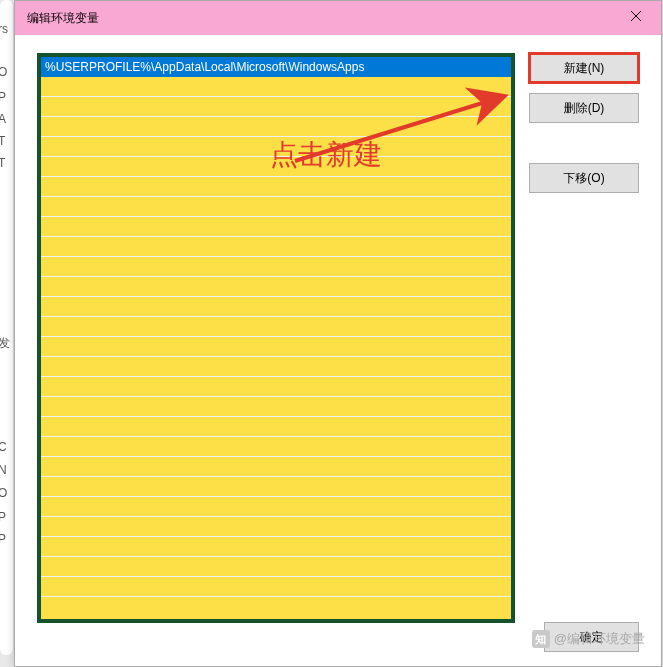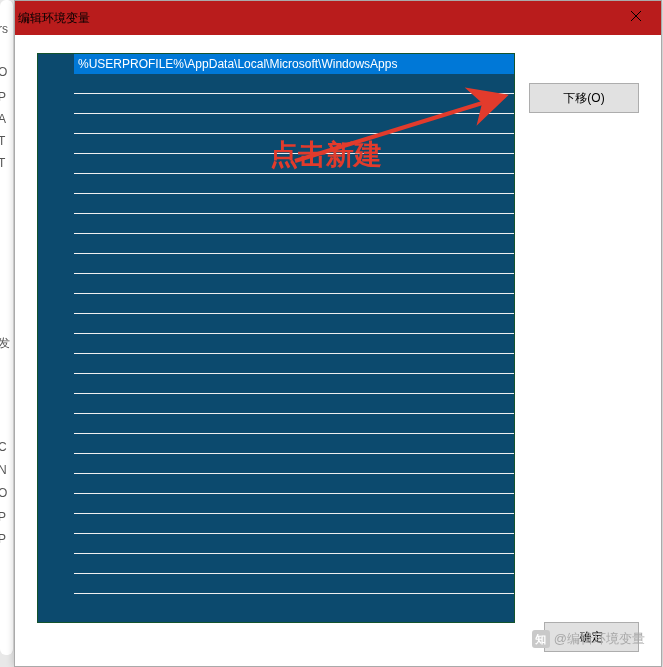--- a/index.html
+++ b/index.html
@@ -33,23 +33,23 @@
       width: 648px;
       height: 667px;
       background: #ffffff;
       border: 1px solid #aaaaaa;
       box-shadow: 0 0 8px rgba(0,0,0,0.2);
     }
     .titlebar {
       height: 34px;
       display: flex;
       align-items: center;
-      padding-left: 3px;
+      padding-left: 12px;
       position: relative;
-      background: #b91c1c;
+      background: #f9a8d4;
     }
     .title-text {
       font-size: 12px;
       color: #000;
     }
     .close-btn {
       position: absolute;
       right: 0; top: 0;
       width: 50px; height: 30px;
       display: flex;
@@ -64,25 +64,24 @@
       left: 0; right: 0; bottom: 0;
       padding: 18px 22px 14px 22px;
     }
     .main-row {
       display: flex;
       gap: 14px;
       height: 570px;
     }
     .listbox {
       flex: 1;
-      border: 1px solid #14532d;
-      background: #0c4a6e;
+      border: 4px solid #14532d;
+      background: #fde047;
       overflow: hidden;
       position: relative;
-      padding-left: 36px;
     }
     .list-row {
       height: 20px;
       line-height: 20px;
       padding-left: 4px;
       font-size: 12px;
       color: #000;
       white-space: nowrap;
       overflow: hidden;
     }
@@ -127,21 +126,21 @@
     
     .annotation {
       position: absolute;
       left: 255px;
       top: 135px;
       pointer-events: none;
       z-index: 50;
     }
     .annotation-text {
       font-size: 28px;
-      font-weight: bold;
+      font-weight: normal;
       color: #e23b2c;
       font-family: "Microsoft YaHei", sans-serif;
     }
     .arrow-svg {
       position: absolute;
       left: 270px;
       top: 85px;
       pointer-events: none;
       z-index: 49;
     }
@@ -227,20 +226,22 @@
           <div class="grid-line"></div>
             <div class="grid-line"></div>
             <div class="grid-line"></div>
             <div class="grid-line"></div>
           <div class="grid-line"></div>
             <div class="grid-line"></div>
         </div>
       </div>
 
       <div class="side-buttons">
+        <button class="win-btn highlight-red">新建(N)</button>
+        <button class="win-btn">删除(D)</button>
         <div class="gap-small"></div>
         <button class="win-btn">下移(O)</button>
         <div class="gap-small"></div>
       </div>
     </div>
 
     <div class="bottom-row">
       <button class="win-btn">确定</button>
     </div>
   </div>

